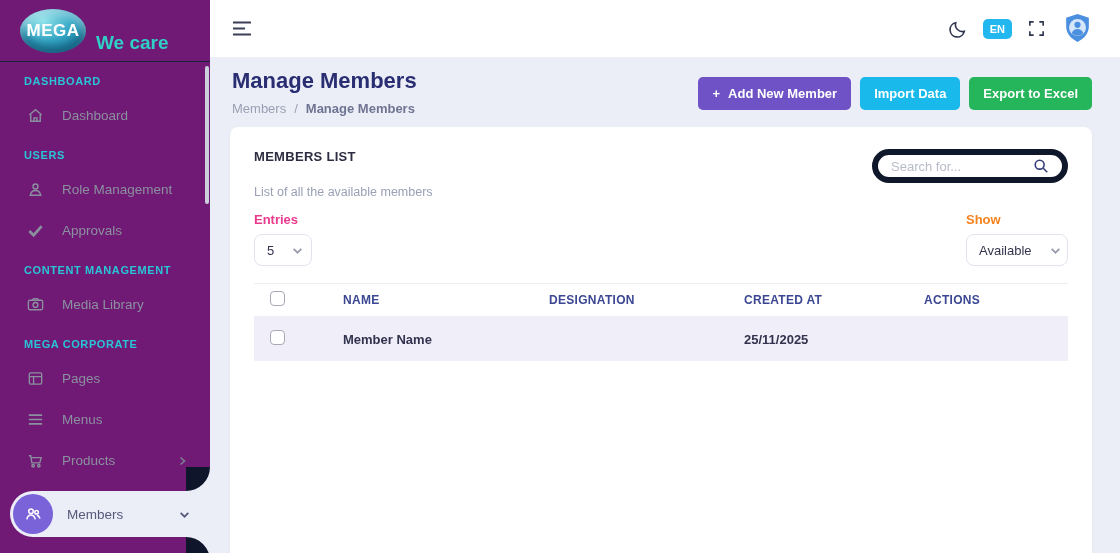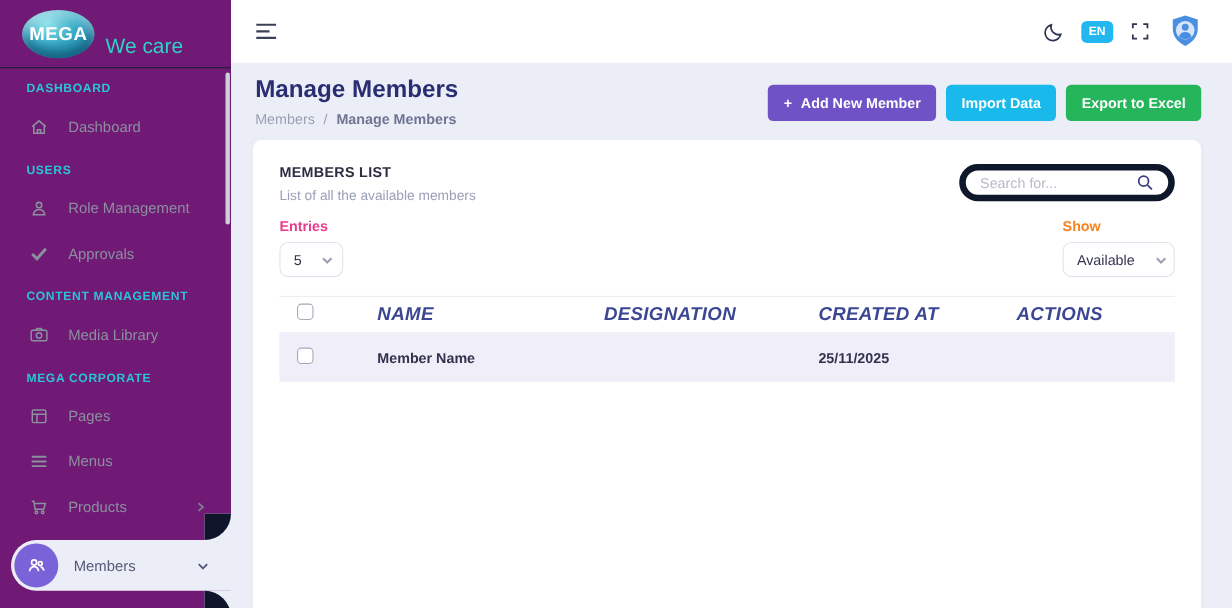--- a/index.html
+++ b/index.html
@@ -8,21 +8,21 @@
   .app { display:flex; width:1120px; height:553px; }
 
   
   .sidebar { position:relative; width:210px; height:553px; background:#701a75; flex:0 0 210px; }
   .logo-box { height:62px; display:flex; align-items:center; padding-left:20px; border-bottom:1px solid #1b2237; }
   .logo-ellipse { width:66px; height:44px; border-radius:50%;
     background:radial-gradient(ellipse at 35% 28%, #8fe2e9 0%, #35a9c6 45%, #137197 100%);
     box-shadow: inset 0 6px 9px rgba(255,255,255,.4), inset 0 -7px 10px rgba(0,40,70,.45);
     display:flex; align-items:center; justify-content:center; }
   .logo-ellipse span { color:#fff; font-weight:bold; font-size:17px; letter-spacing:.5px; }
-  .logo-suffix { color:#2fd0c6; font-size:19px; margin-left:10px; font-weight:400;margin-top:24px; }
+  .logo-suffix { color:#2fd0c6; font-size:19px; margin-left:10px; font-weight:700;margin-top:24px; }
 
   .nav-label { color:#29c5d6; font-size:11px; font-weight:bold; letter-spacing:.6px;
     padding:13px 24px 8px 24px; }
   .nav-item { height:41px; display:flex; align-items:center; gap:17px; padding:0 18px 0 26px;
     color:#8b909f; font-size:13.5px; cursor:pointer; }
   .nav-item svg { flex:0 0 19px; }
   .nav-item .grow { flex:1; }
   .chev { color:#7c8090; }
 
   .active-wrap { position:relative; margin-top:10px; margin-left:10px; height:46px;
@@ -61,21 +61,21 @@
   .btn { border:none; border-radius:5px; color:#fff; font-size:13px; font-weight:bold;
     padding:9px 14px; cursor:pointer; font-family:inherit; display:flex; align-items:center; gap:8px; }
   .btn-add { background:#6e52c6; }
   .btn-import { background:#1ab9eb; }
   .btn-export { background:#25b55b; }
 
   .card { background:#fff; border-radius:8px; margin:11px 28px 0 20px; padding:22px 24px;
     height:440px; box-shadow:0 1px 3px rgba(30,30,60,.05); }
   .card-head { display:flex; align-items:flex-start; }
   .card-title { color:#2d2d42; font-size:13px; font-weight:bold; letter-spacing:.3px; }
-  .card-sub { color:#9aa0b6; font-size:12.5px; margin-top:7px;text-align:center; }
+  .card-sub { color:#9aa0b6; font-size:12.5px; margin-top:21px;text-align:center; }
   .search-box { margin-left:auto; width:196px; height:34px; border:6px solid #0f172a;
     border-radius:17px; display:flex; align-items:center; padding:0 13px; background:#fff; }
   .search-box input { border:none; outline:none; flex:1; font-size:13px; color:#55597a;
     font-family:inherit; background:transparent; min-width:0; }
   .search-box input::placeholder { color:#b8bcc9; }
 
   .filters { display:flex; margin-top:13px; }
   .f-label { font-size:13px; font-weight:bold; margin-bottom:7px; }
   .f-entries .f-label { color:#e93a8d; }
   .f-show { margin-left:auto; }
@@ -84,21 +84,21 @@
     display:flex; align-items:center; cursor:pointer; }
   .selectbox .val { font-size:13px; color:#33334d; padding:0 10px 0 12px; }
   .selectbox .div { width:1px; height:16px; background:#dcdde8; }
   .selectbox .ch { padding:0 8px; color:#9a9eae; display:flex; }
   .sb-entries { width:58px; }
   .sb-show { width:102px; }
 
   .table { margin-top:17px; }
   .trow { display:flex; align-items:center; }
   .thead { height:34px; border-top:1px solid #ededf3; border-bottom:1px solid #ededf3; }
-  .thead .cell { color:#3b4792; font-size:17px; font-weight:bold; letter-spacing:.3px;font-style:italic; }
+  .thead .cell { color:#3b4792; font-size:12px; font-weight:bold; letter-spacing:.3px; }
   .tdata { height:44px; background:#efeef9; }
   .tdata .cell { color:#32324e; font-size:13px; font-weight:bold; }
   .cell { padding-left:14px; }
   .c-check { width:75px; padding-left:16px; }
   .c-name { width:206px; }
   .c-desig { width:195px; }
   .c-created { width:180px; }
   .c-actions { flex:1; }
   .checkbox { display:inline-block; width:15px; height:15px; border:1.5px solid #a7aab8;
     border-radius:4px; background:#fff; cursor:pointer; }

